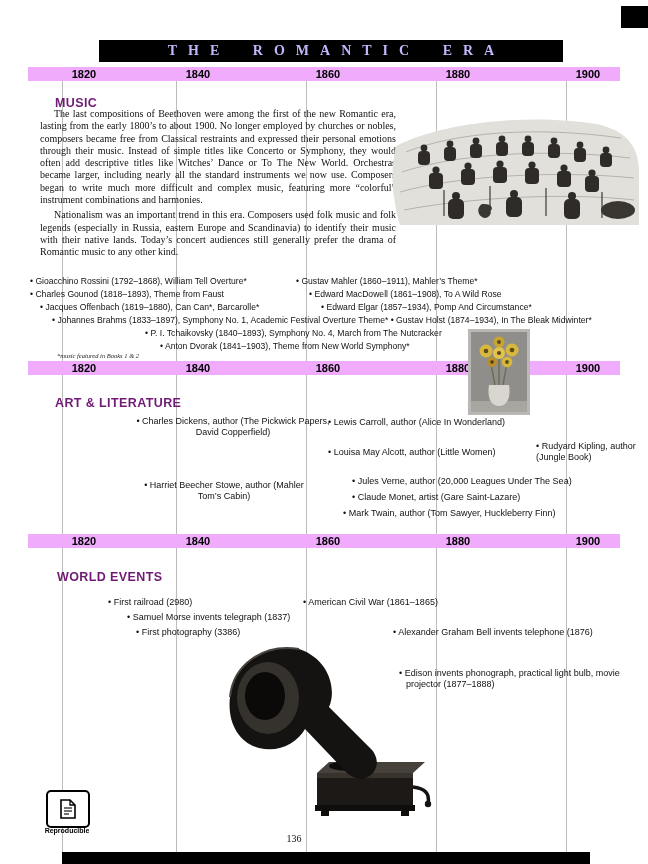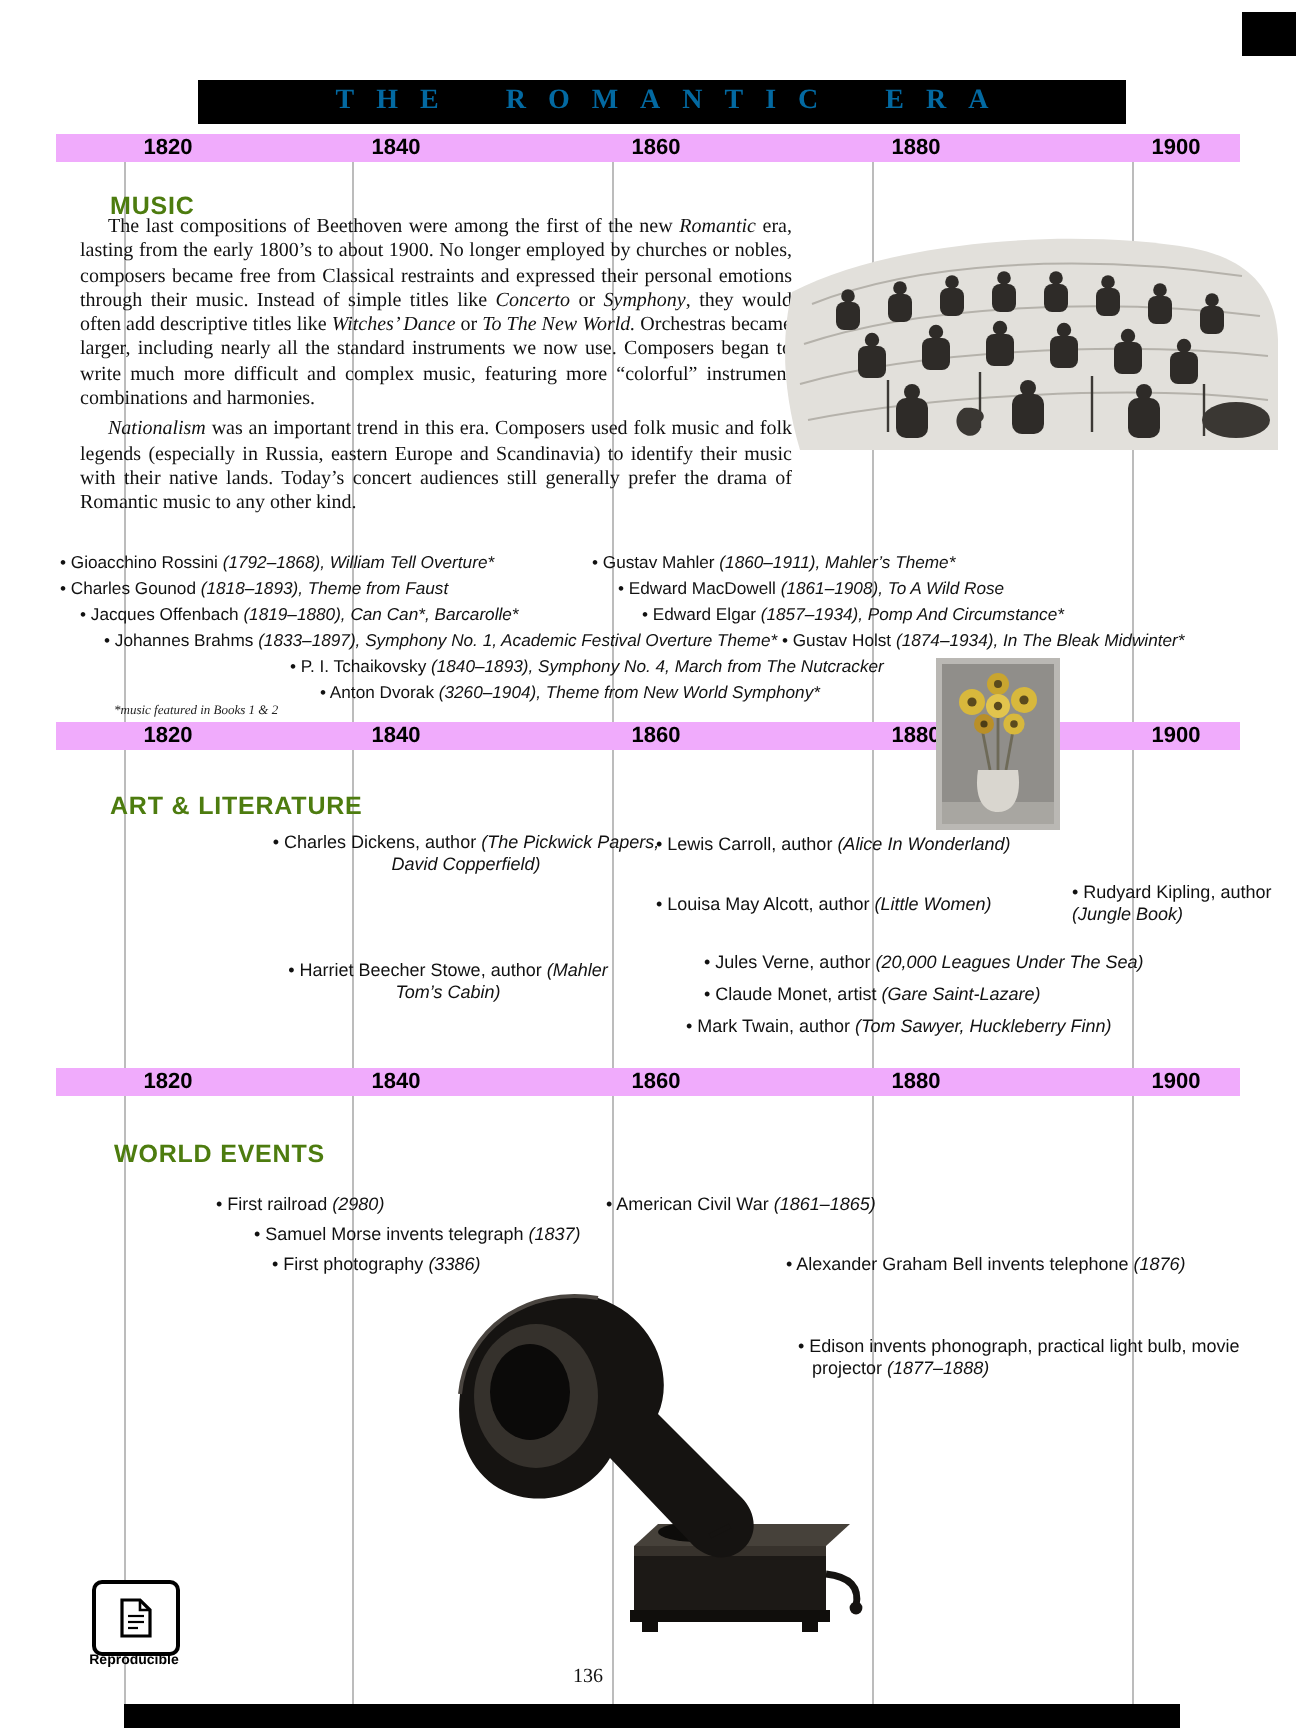--- a/index.html
+++ b/index.html
@@ -3,41 +3,41 @@
 <meta charset="utf-8">
 <style>
   html,body{margin:0;padding:0;background:#f2f2f2;}
   .page{position:relative;width:648px;height:864px;background:#ffffff;overflow:hidden;
         font-family:"Liberation Serif",serif;color:#111;}
   
   .vline{position:absolute;top:70px;height:782px;width:1px;background:#bcbcbc;}
   
   .title-bar{position:absolute;left:99px;top:40px;width:464px;height:22px;background:#000;
              display:flex;align-items:center;justify-content:center;}
-  .title-bar span{color:#0369a1;font:bold 14px "Liberation Serif",serif;letter-spacing:11px;word-spacing:8px;text-indent:11px;white-space:nowrap;}
+  .title-bar span{color:#c4b5fd;font:bold 14px "Liberation Serif",serif;letter-spacing:11px;word-spacing:8px;text-indent:11px;white-space:nowrap;}
   .corner-tab{position:absolute;left:621px;top:6px;width:27px;height:22px;background:#000;}
   .bottom-bar{position:absolute;left:62px;top:852px;width:528px;height:12px;background:#000;}
   
   .tl-bar{position:absolute;left:28px;width:592px;height:14px;background:#f0abfc;}
   .year{position:absolute;top:0;width:44px;text-align:center;
         font:bold 11px/14px "Liberation Sans",sans-serif;color:#000;}
   .y0{left:34px}.y1{left:148px}.y2{left:278px}.y3{left:408px}.y4{left:538px}
   
-  .sect-h{position:absolute;font:bold 12.5px "Liberation Sans",sans-serif;letter-spacing:.4px;color:#4d7c0f;text-align:right;}
+  .sect-h{position:absolute;font:bold 12.5px "Liberation Sans",sans-serif;letter-spacing:.4px;color:#701a75;text-align:right;}
   
   .music-text{position:absolute;left:40px;top:108px;width:356px;}
   .music-text p{margin:0 0 3px 0;text-indent:14px;font:10px/12.3px "Liberation Serif",serif;
                 text-align:justify;color:#111;}
   
   .centry{position:absolute;font:8.6px/10px "Liberation Sans",sans-serif;color:#111;white-space:nowrap;}
   .entry{position:absolute;font:9px/11px "Liberation Sans",sans-serif;color:#111;white-space:nowrap;}
   .wrap{white-space:normal;}
   .hang{padding-left:7px;text-indent:-7px;}
   .center{text-align:center;}
-  .it{font-style:italic;}
+  .it{}
   .footnote{position:absolute;font:italic 6.5px "Liberation Serif",serif;color:#222;}
   
   .pic{position:absolute;}
   .pic svg{display:block;width:100%;height:100%;}
   
   .repro-box{position:absolute;left:46px;top:790px;width:40px;height:34px;border:2px solid #000;
              border-radius:5px;background:#fff;display:flex;align-items:center;justify-content:center;}
   .repro-label{position:absolute;left:38px;top:827px;width:58px;text-align:center;
                font:bold 7px "Liberation Sans",sans-serif;color:#000;}
   .page-num{position:absolute;left:0;top:833px;width:588px;text-align:center;
@@ -128,21 +128,21 @@
       <ellipse cx="232" cy="98" rx="17" ry="9" fill="#3a3733"></ellipse>
       <path d="M96,92 c-5,3 -5,10 0,13 c5,3 10,-2 8,-6 c4,-2 2,-8 -8,-7 Z" fill="#3a3733"></path>
     </svg>
   </div>
 
   <div class="centry hang" style="left:30px;top:276px"><span>• Gioacchino Rossini </span><span class="it">(1792–1868), William Tell Overture*</span></div>
   <div class="centry hang" style="left:30px;top:289px"><span>• Charles Gounod </span><span class="it">(1818–1893), Theme from Faust</span></div>
   <div class="centry hang" style="left:40px;top:302px"><span>• Jacques Offenbach </span><span class="it">(1819–1880), Can Can*, Barcarolle*</span></div>
   <div class="centry hang" style="left:52px;top:315px"><span>• Johannes Brahms </span><span class="it">(1833–1897), Symphony No. 1, Academic Festival Overture Theme*</span><span> • Gustav Holst </span><span class="it">(1874–1934), In The Bleak Midwinter*</span></div>
   <div class="centry hang" style="left:145px;top:328px"><span>• P. I. Tchaikovsky </span><span class="it">(1840–1893), Symphony No. 4, March from The Nutcracker</span></div>
-  <div class="centry hang" style="left:160px;top:341px"><span>• Anton Dvorak </span><span class="it">(3260–1904), Theme from New World Symphony*</span></div>
+  <div class="centry hang" style="left:160px;top:341px"><span>• Anton Dvorak </span><span class="it">(1841–1903), Theme from New World Symphony*</span></div>
   <div class="centry hang" style="left:296px;top:276px"><span>• Gustav Mahler </span><span class="it">(1860–1911), Mahler’s Theme*</span></div>
   <div class="centry hang" style="left:309px;top:289px"><span>• Edward MacDowell </span><span class="it">(1861–1908), To A Wild Rose</span></div>
   <div class="centry hang" style="left:321px;top:302px"><span>• Edward Elgar </span><span class="it">(1857–1934), Pomp And Circumstance*</span></div>
   <div class="footnote" style="left:57px;top:352px">*music featured in Books 1 &amp; 2</div>
 
   <div class="tl-bar" style="top:361px">
     <span class="year y0">1820</span>
     <span class="year y1">1840</span>
     <span class="year y2">1860</span>
     <span class="year y3">1880</span>

